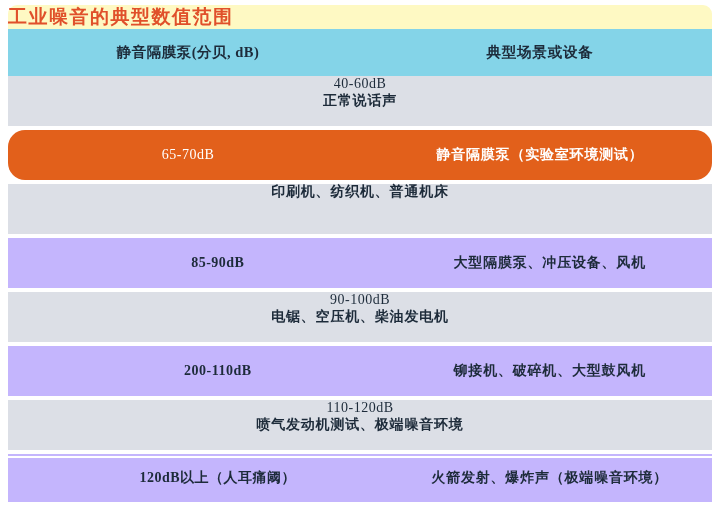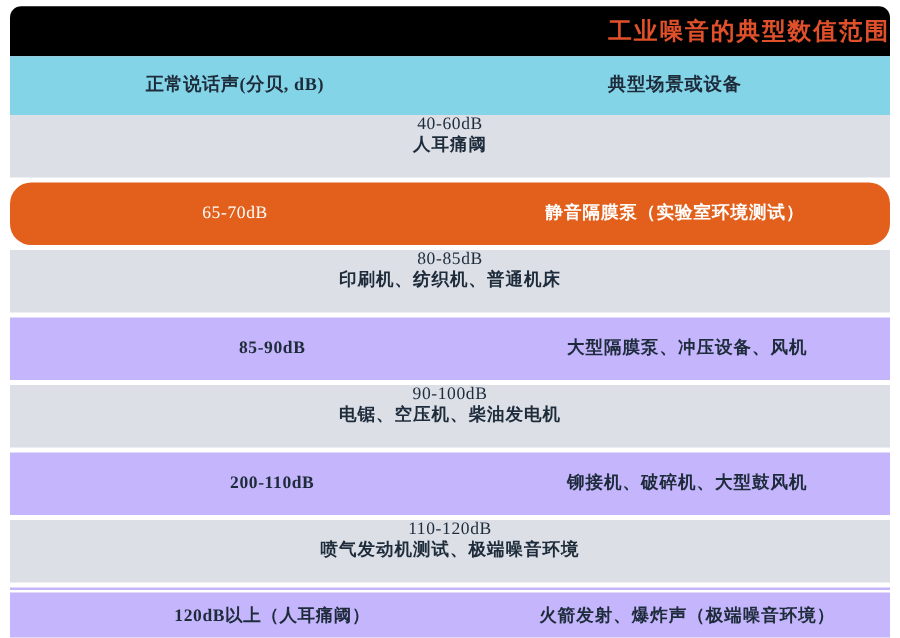--- a/index.html
+++ b/index.html
@@ -16,26 +16,26 @@
 
   .table-wrap {
     position: relative;
     width: 704px;
     margin: 5px 8px 0 8px;
     box-sizing: border-box;
   }
 
   
   .title-bar {
-    height: 40px;
-    background: #000000;
+    height: 24px;
+    background: #fef9c3;
     border-radius: 9px 9px 0 0;
     display: flex;
     align-items: center;
-    justify-content: flex-end;
+    justify-content: flex-start;
   }
   .title-text {
     color: #e0502a;
     font-size: 19px;
     font-weight: bold;
     letter-spacing: 1.5px;
     font-family: "Liberation Serif", "DejaVu Serif", serif;
   }
 
   
@@ -114,35 +114,34 @@
 </head>
 <body>
 
 <div class="table-wrap">
 
   <div class="title-bar">
     <div class="title-text">工业噪音的典型数值范围</div>
   </div>
 
   <div class="header-row">
-    <div class="cell col-level">正常说话声(分贝, dB)</div>
+    <div class="cell col-level">静音隔膜泵(分贝, dB)</div>
     <div class="cell col-scene">典型场景或设备</div>
   </div>
 
   <div class="rows" id="table-body">
       <div class="row alt-gray">
         <div class="cell col-level">40-60dB</div>
-        <div class="cell col-scene">人耳痛阈</div>
+        <div class="cell col-scene">正常说话声</div>
       </div>
       <div class="row highlight">
         <div class="cell col-level">65-70dB</div>
         <div class="cell col-scene">静音隔膜泵（实验室环境测试）</div>
       </div>
       <div class="row alt-gray">
-        <div class="cell col-level">80-85dB</div>
         <div class="cell col-scene">印刷机、纺织机、普通机床</div>
       </div>
       <div class="row alt-cyan">
         <div class="cell col-level">85-90dB</div>
         <div class="cell col-scene">大型隔膜泵、冲压设备、风机</div>
       </div>
       <div class="row alt-gray">
         <div class="cell col-level">90-100dB</div>
         <div class="cell col-scene">电锯、空压机、柴油发电机</div>
       </div>

